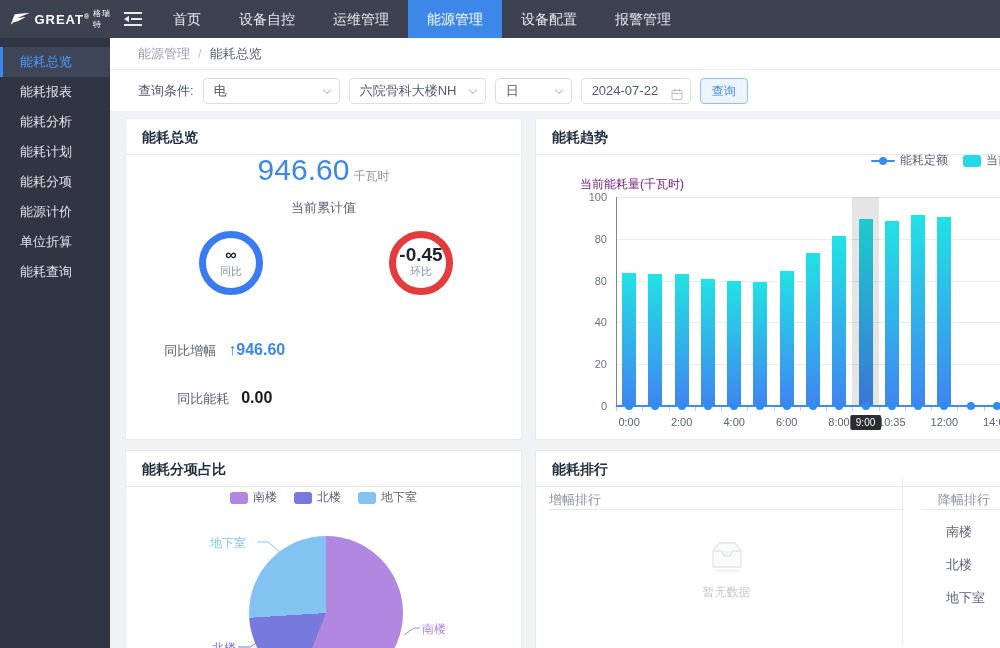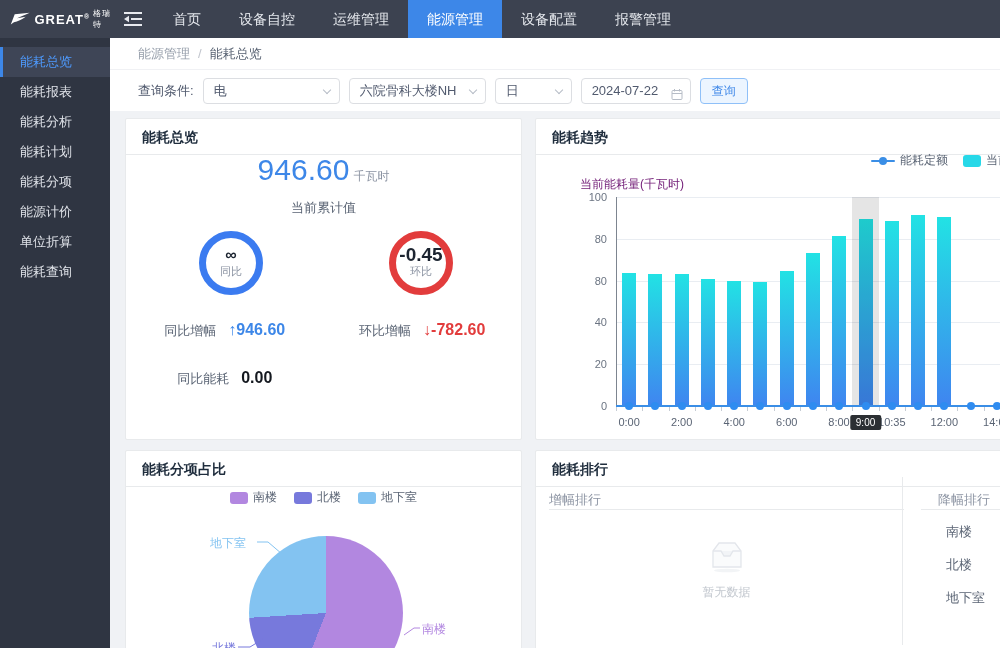--- a/index.html
+++ b/index.html
@@ -49,21 +49,21 @@
   .ov-num .v { font-size:30px; color:#3d87e8; }
   .ov-num .u { font-size:12px; color:#8b93a2; margin-left:4px; }
   .ov-cap { position:absolute; top:80px; width:100%; text-align:center; font-size:13px; color:#5a6474; }
   .ring { position:absolute; width:64px; height:64px; border-radius:50%; border:7px solid; top:112px; display:flex; flex-direction:column; align-items:center; justify-content:center; background:#fff; }
   .ring.blue { border-color:#3b7bf0; left:73px; }
   .ring.red  { border-color:#e23c3c; left:263px; }
   .ring .rv { font-size:19px; font-weight:bold; color:#1c2430; line-height:15px; }
   .ring .rl { font-size:11px; color:#8b93a2; margin-top:2px; }
   .ov-row { position:absolute; left:0; width:100%; display:flex; }
   .ov-row.r1 { top:202px; } .ov-row.r2 { top:250px; }
-  .ov-half { width:50%; display:flex; justify-content:center; align-items:baseline; gap:12px; }
+  .ov-half { width:50%; display:flex; justify-content:center; align-items:baseline; gap:12px;margin-top:20px; }
   .ov-lbl { font-size:13px; color:#5a6474; }
   .ov-val { font-size:16px; font-weight:bold; }
   .ov-val.blue { color:#3d87e8; } .ov-val.red { color:#e23c3c; } .ov-val.dark { color:#14181f; }
 
   
   .legend { position:absolute; left:335px; top:33px; display:flex; align-items:center; gap:15px; font-size:12px; color:#5a6474; }
   .lg { display:flex; align-items:center; gap:5px; cursor:pointer; }
   .lg-ln { position:relative; width:24px; height:2px; background:#3a8ee6; border-radius:1px; }
   .lg-ln i { position:absolute; left:8px; top:-3px; width:8px; height:8px; background:#3a8ee6; border-radius:50%; }
   .lg-sw { width:18px; height:12px; background:#27d8e8; border-radius:3px; }
@@ -186,24 +186,20 @@
     </div>
     <div class="ring red">
       <div class="rv">-0.45</div>
       <div class="rl">环比</div>
     </div>
 
     <div class="ov-row r1">
       <div class="ov-half">
         <span class="ov-lbl">同比增幅</span>
         <span class="ov-val blue"><span>↑</span><span>946.60</span></span>
-      </div>
-      <div class="ov-half">
-        <span class="ov-lbl">环比增幅</span>
-        <span class="ov-val red"><span>↓</span><span>-782.60</span></span>
       </div>
     </div>
     <div class="ov-row r2">
       <div class="ov-half">
         <span class="ov-lbl">同比能耗</span>
         <span class="ov-val dark">0.00</span>
       </div>
     </div>
   </div>
 

